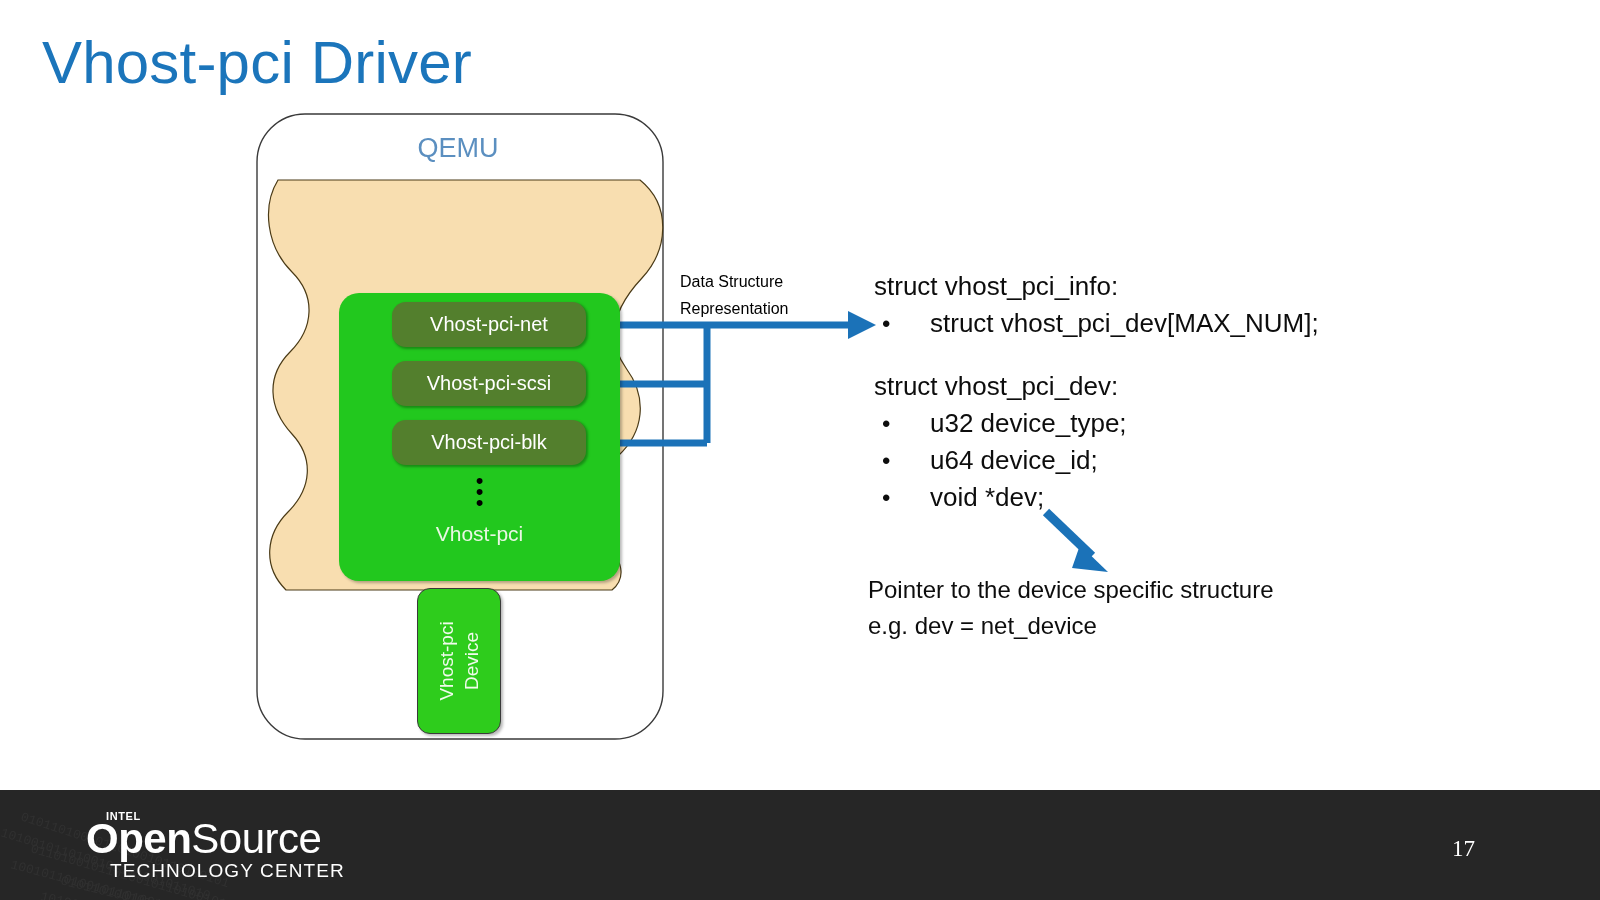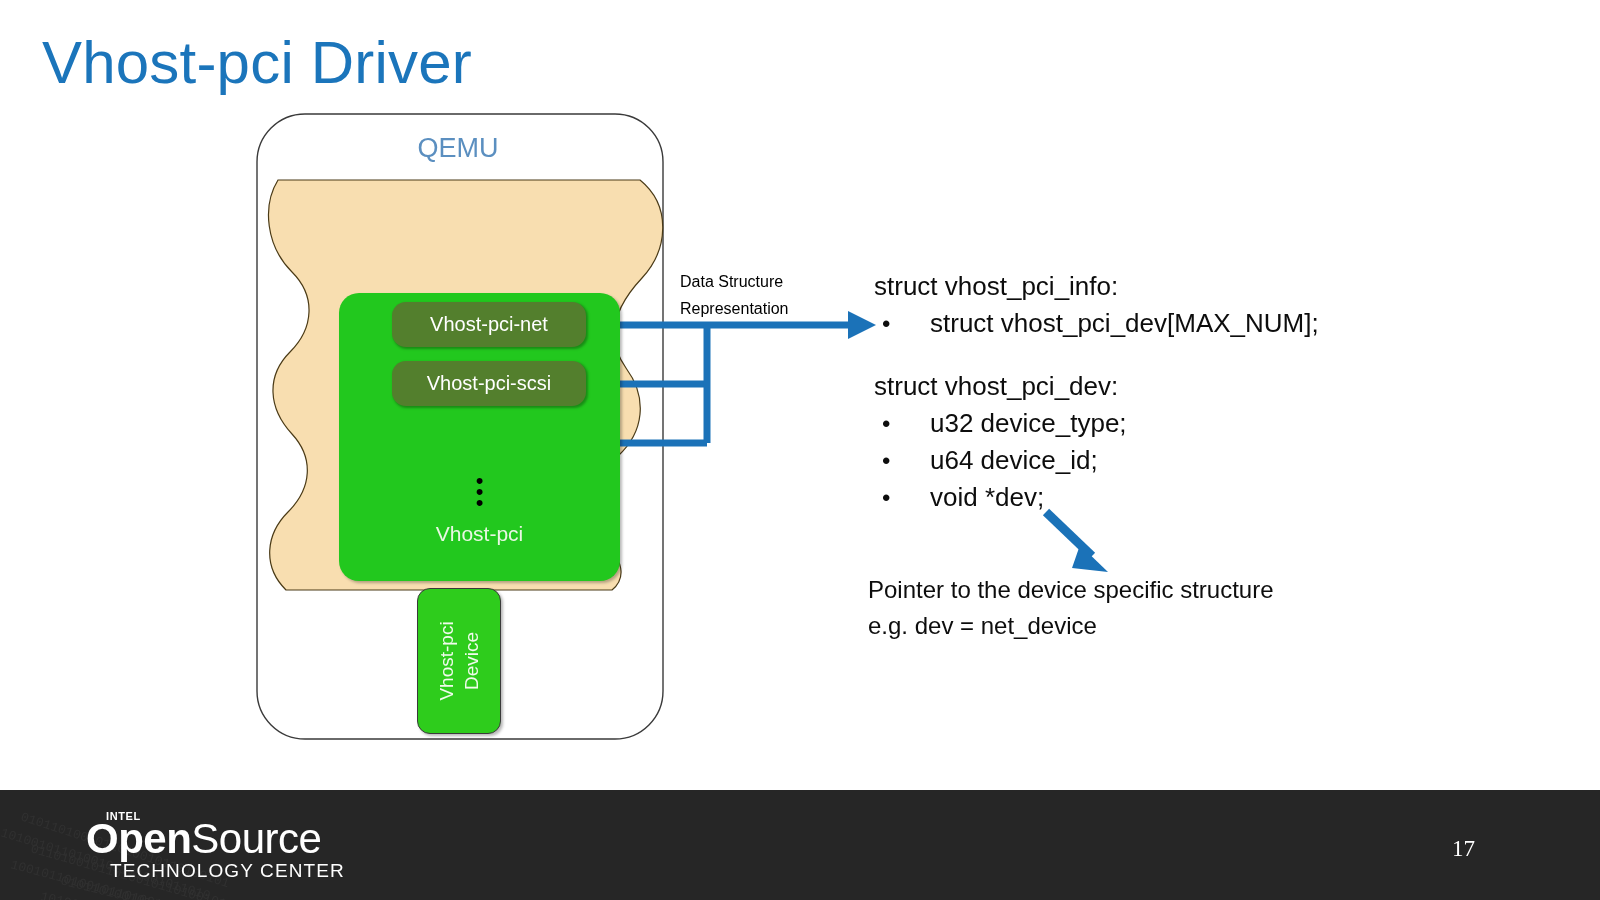--- a/index.html
+++ b/index.html
@@ -274,20 +274,21 @@
       <polygon points="1080,545 1108,572 1072,568" fill="#1B72B8"></polygon>
     </g>
   </svg>
 
   <div id="qemu-label" class="diag-label">QEMU</div>
 
 
   <div id="driver-box">
     <div id="sub-box-0" class="sub-box">Vhost-pci-net</div>
     <div id="sub-box-1" class="sub-box">Vhost-pci-scsi</div>
+    <div id="sub-box-2" class="sub-box">Vhost-pci-blk</div>
 
     <div id="vertical-ellipsis">
       <span>•</span>
         <span>•</span>
         <span>•</span>
     </div>
 
     <div id="driver-caption">
       <div>Vhost-pci</div>
     </div>

